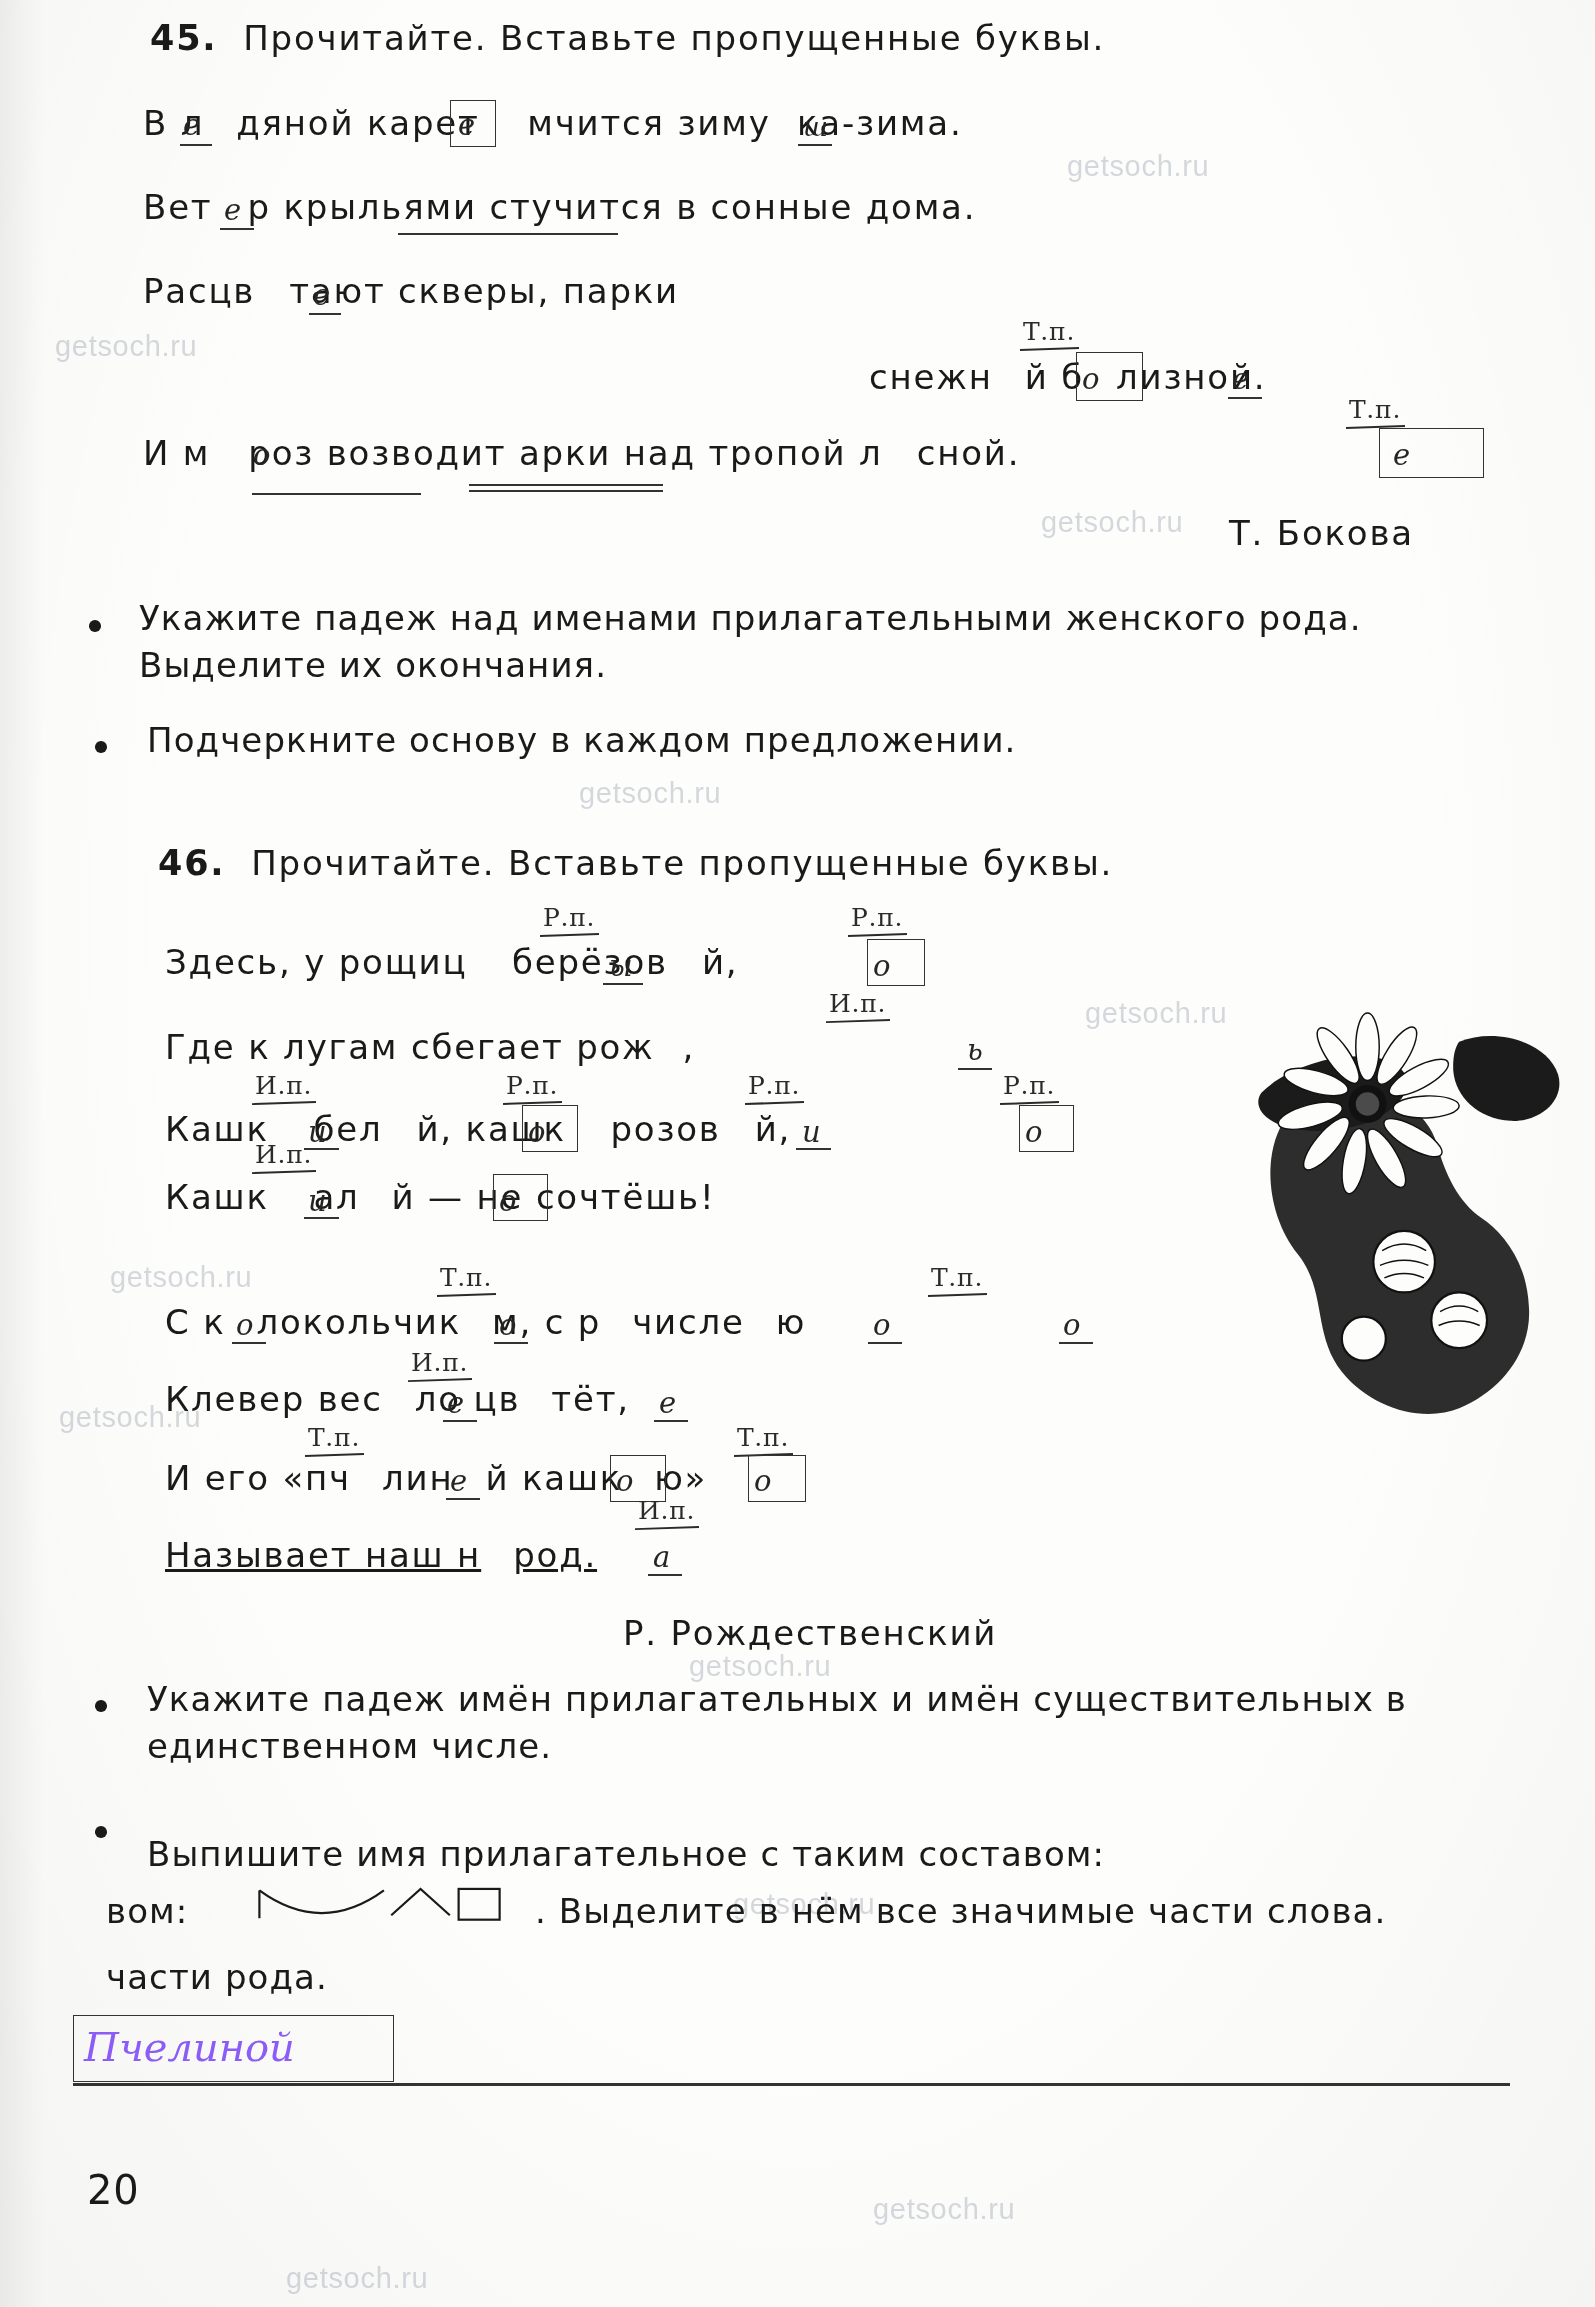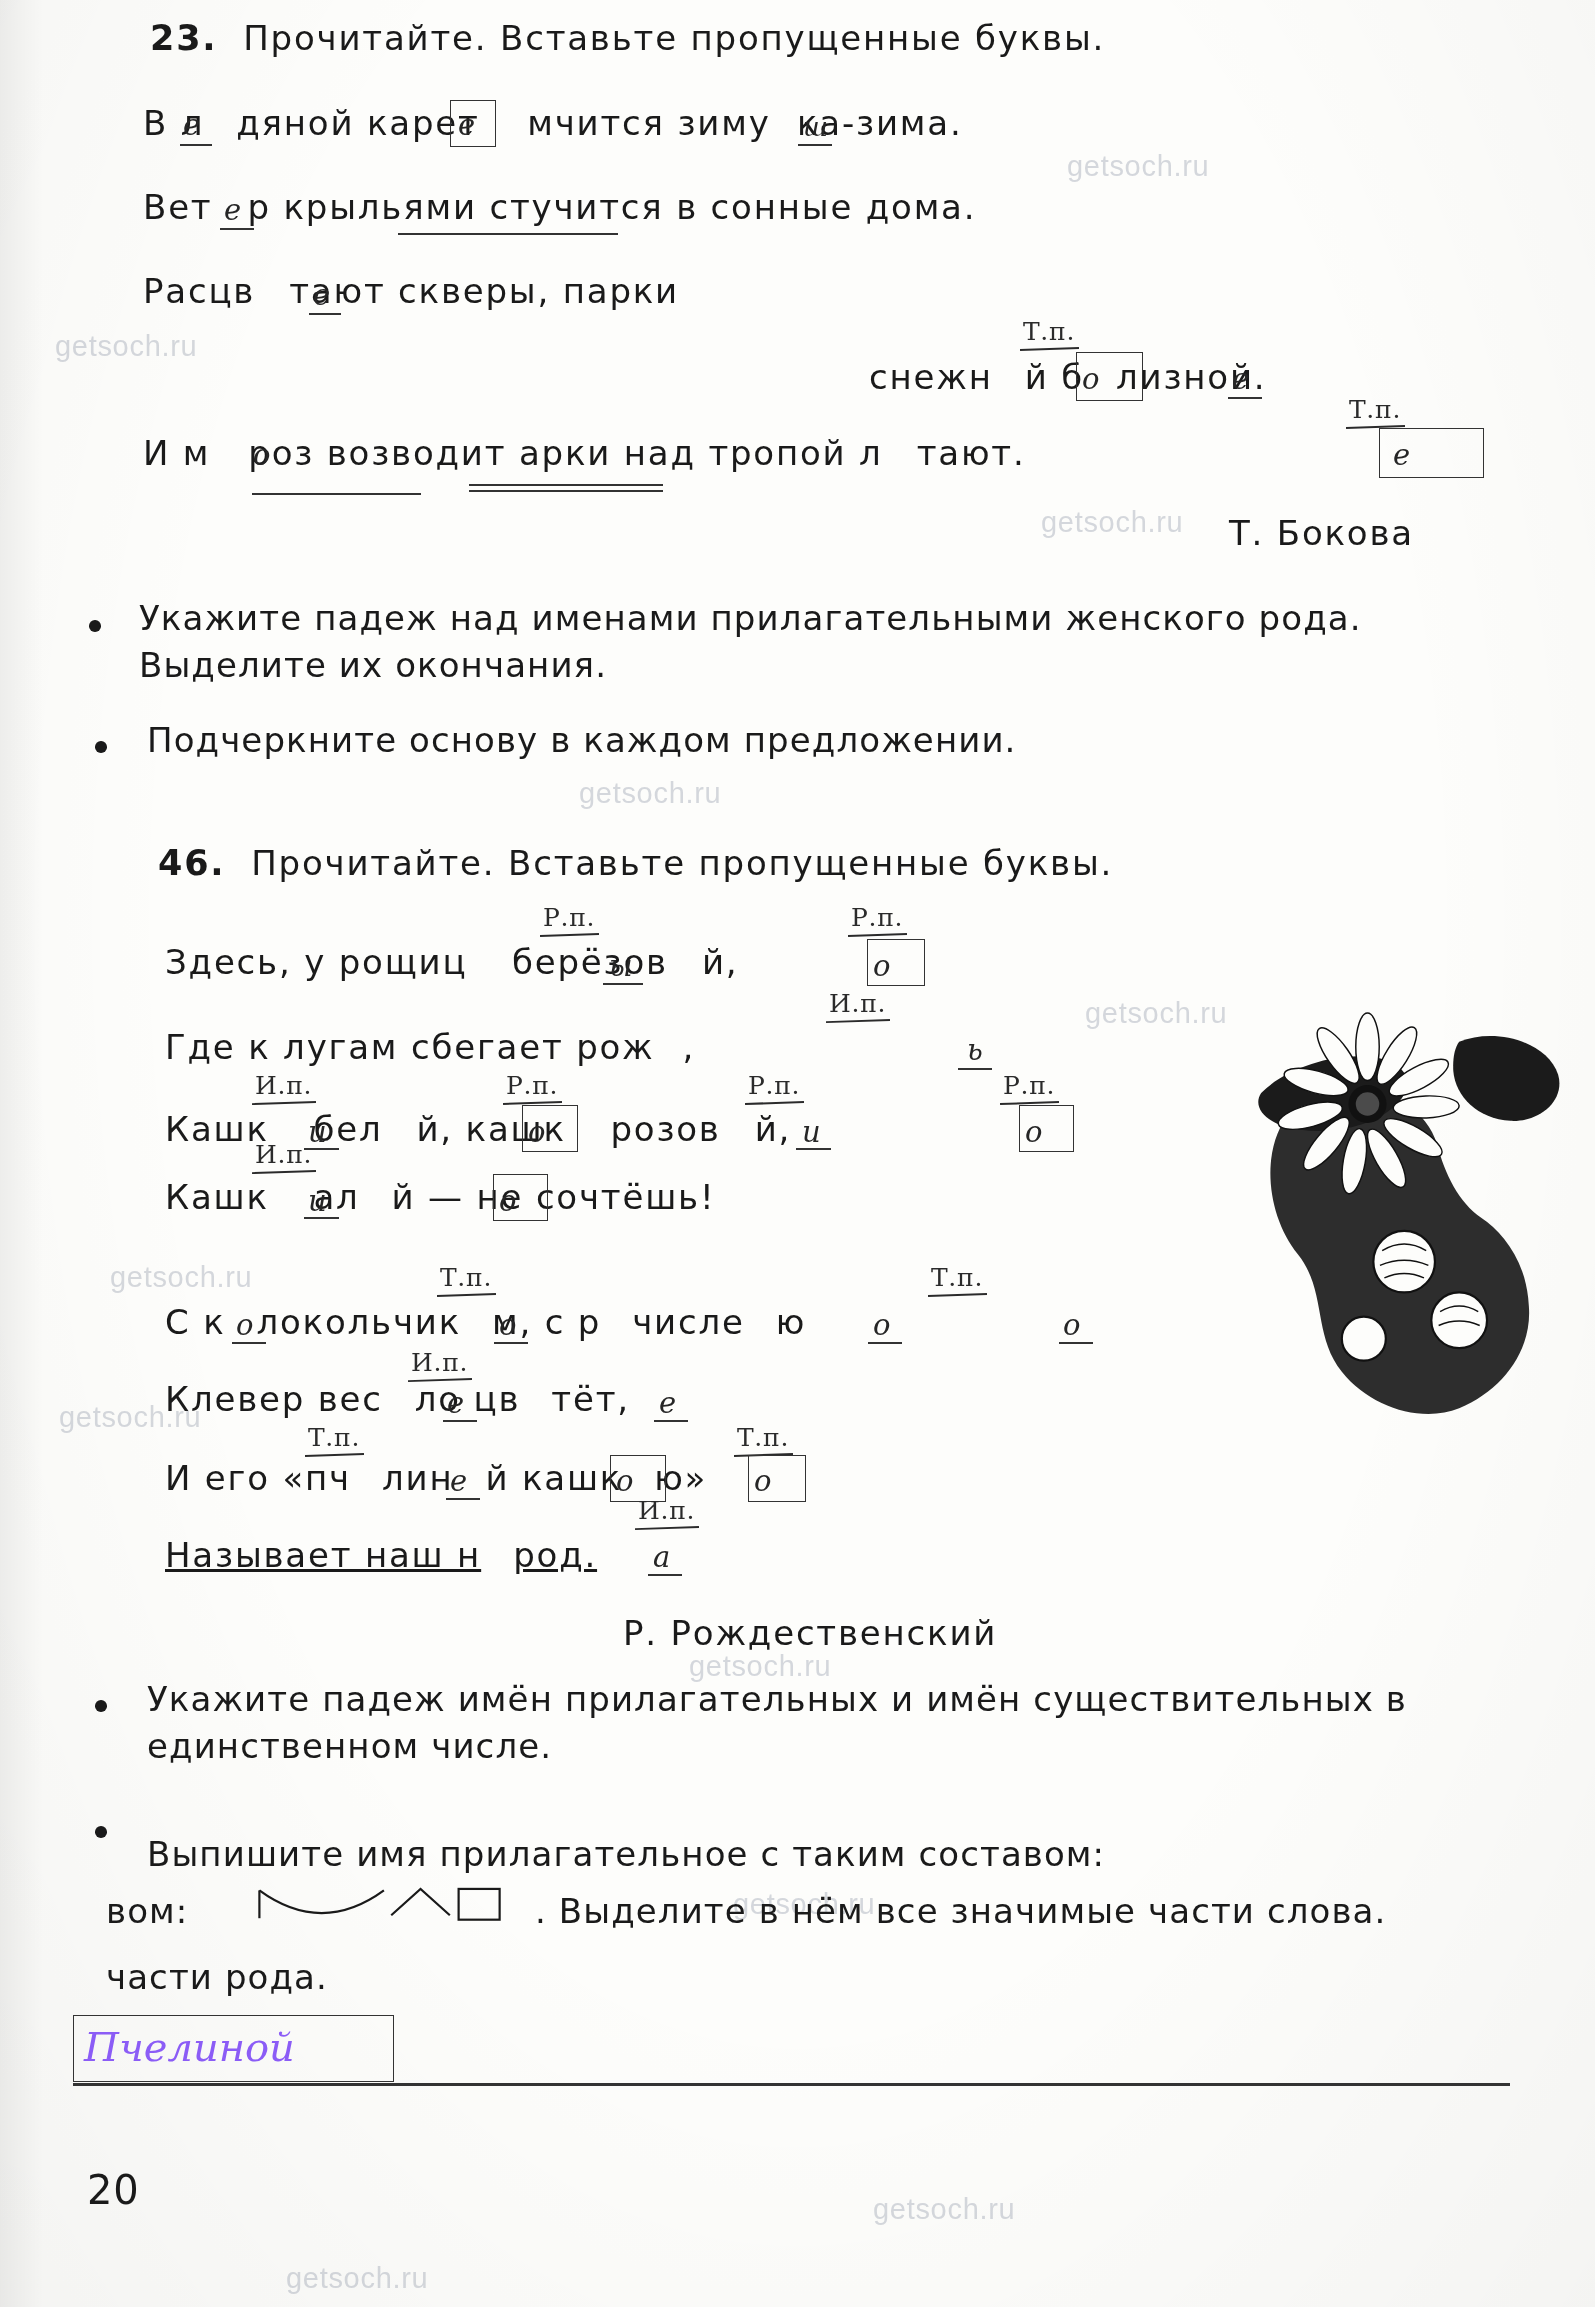--- a/index.html
+++ b/index.html
@@ -165,21 +165,21 @@
   <div class="wm" style="left:110px; top:1261px;">getsoch.ru</div>
   <div class="wm" style="left:59px; top:1401px;">getsoch.ru</div>
   <div class="wm" style="left:689px; top:1650px;">getsoch.ru</div>
   <div class="wm" style="left:733px; top:1888px;">getsoch.ru</div>
   <div class="wm" style="left:873px; top:2193px;">getsoch.ru</div>
   <div class="wm" style="left:286px; top:2262px;">getsoch.ru</div>
 
   <div class="content">
 
     <div class="ex-head" style="position:absolute; left:150px; top:18.3px;">
-      <span class="ex-num">23.</span>
+      <span class="ex-num">45.</span>
       <span style="margin-left:13.2px;">Прочитайте. Вставьте пропущенные буквы.</span>
     </div>
 
     <div class="hand" style="position:absolute; left:400px; top:-13.2px; font-size:32px; color:rgba(40,40,40,0.55);">&nbsp;</div>
 
     <div class="poem-line" style="position:absolute; left:143px; top:103px;">
       <span>В л</span><span style="display:inline-block;width:32px;"></span><span>дяной карет</span><span style="display:inline-block;width:35px;"></span><span> мчится зиму</span><span style="display:inline-block;width:26.4px;"></span><span>ка-зима.</span>
     </div>
     <span class="hand-letter" style="left:183px; top:108px;">е</span>
     <div class="ul thin" style="left:180px; top:144px; width:32px;"></div>
@@ -204,21 +204,21 @@
     <div class="poem-line" style="position:absolute; left:869px; top:357px;">
       <span>снежн</span><span style="display:inline-block;width:32px;"></span><span>й б</span><span style="display:inline-block;width:32px;"></span><span>лизной.</span>
     </div>
     <div class="case-mark" style="left:1023px; top:317px;">Т.п.</div>
     <span class="hand-letter" style="left:1082px; top:362px;">о</span>
     <div class="ending-box" style="left:1076px; top:352px; width:65px; height:47px;"></div>
     <span class="hand-letter" style="left:1232px; top:362px;">е</span>
     <div class="ul thin" style="left:1228px; top:397px; width:34px;"></div>
 
     <div class="poem-line" style="position:absolute; left:143px; top:433px;">
-      <span>И м</span><span style="display:inline-block;width:38px;"></span><span>роз возводит арки над тропой л</span><span style="display:inline-block;width:34px;"></span><span>тают.</span>
+      <span>И м</span><span style="display:inline-block;width:38px;"></span><span>роз возводит арки над тропой л</span><span style="display:inline-block;width:34px;"></span><span>сной.</span>
     </div>
     <span class="hand-letter" style="left:253px; top:438px;">о</span>
     <div class="ul" style="left:252px; top:493px; width:169px;"></div>
     <div class="ul double" style="left:469px; top:484px; width:194px;"></div>
     <div class="case-mark" style="left:1349px; top:395px;">Т.п.</div>
     <span class="hand-letter" style="left:1393px; top:438px;">е</span>
     <div class="ending-box" style="left:1379px; top:428px; width:103px; height:48px;"></div>
 
     <div class="author" style="position:absolute; left:1181px; top:513px;margin-left:48px;">Т. Бокова</div>
 

